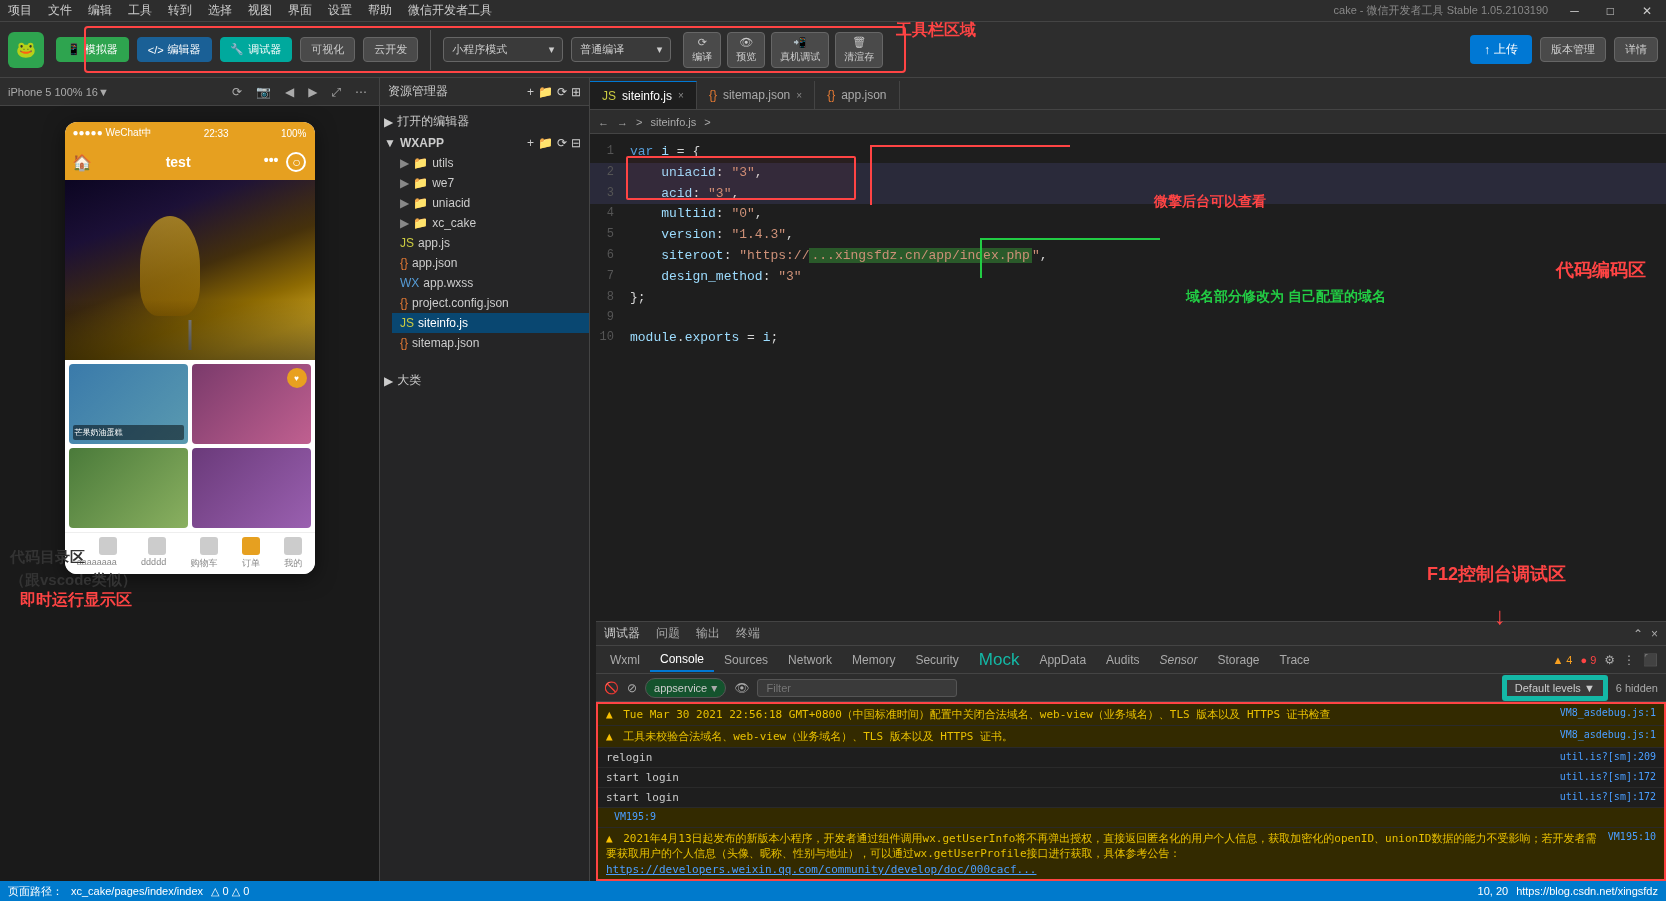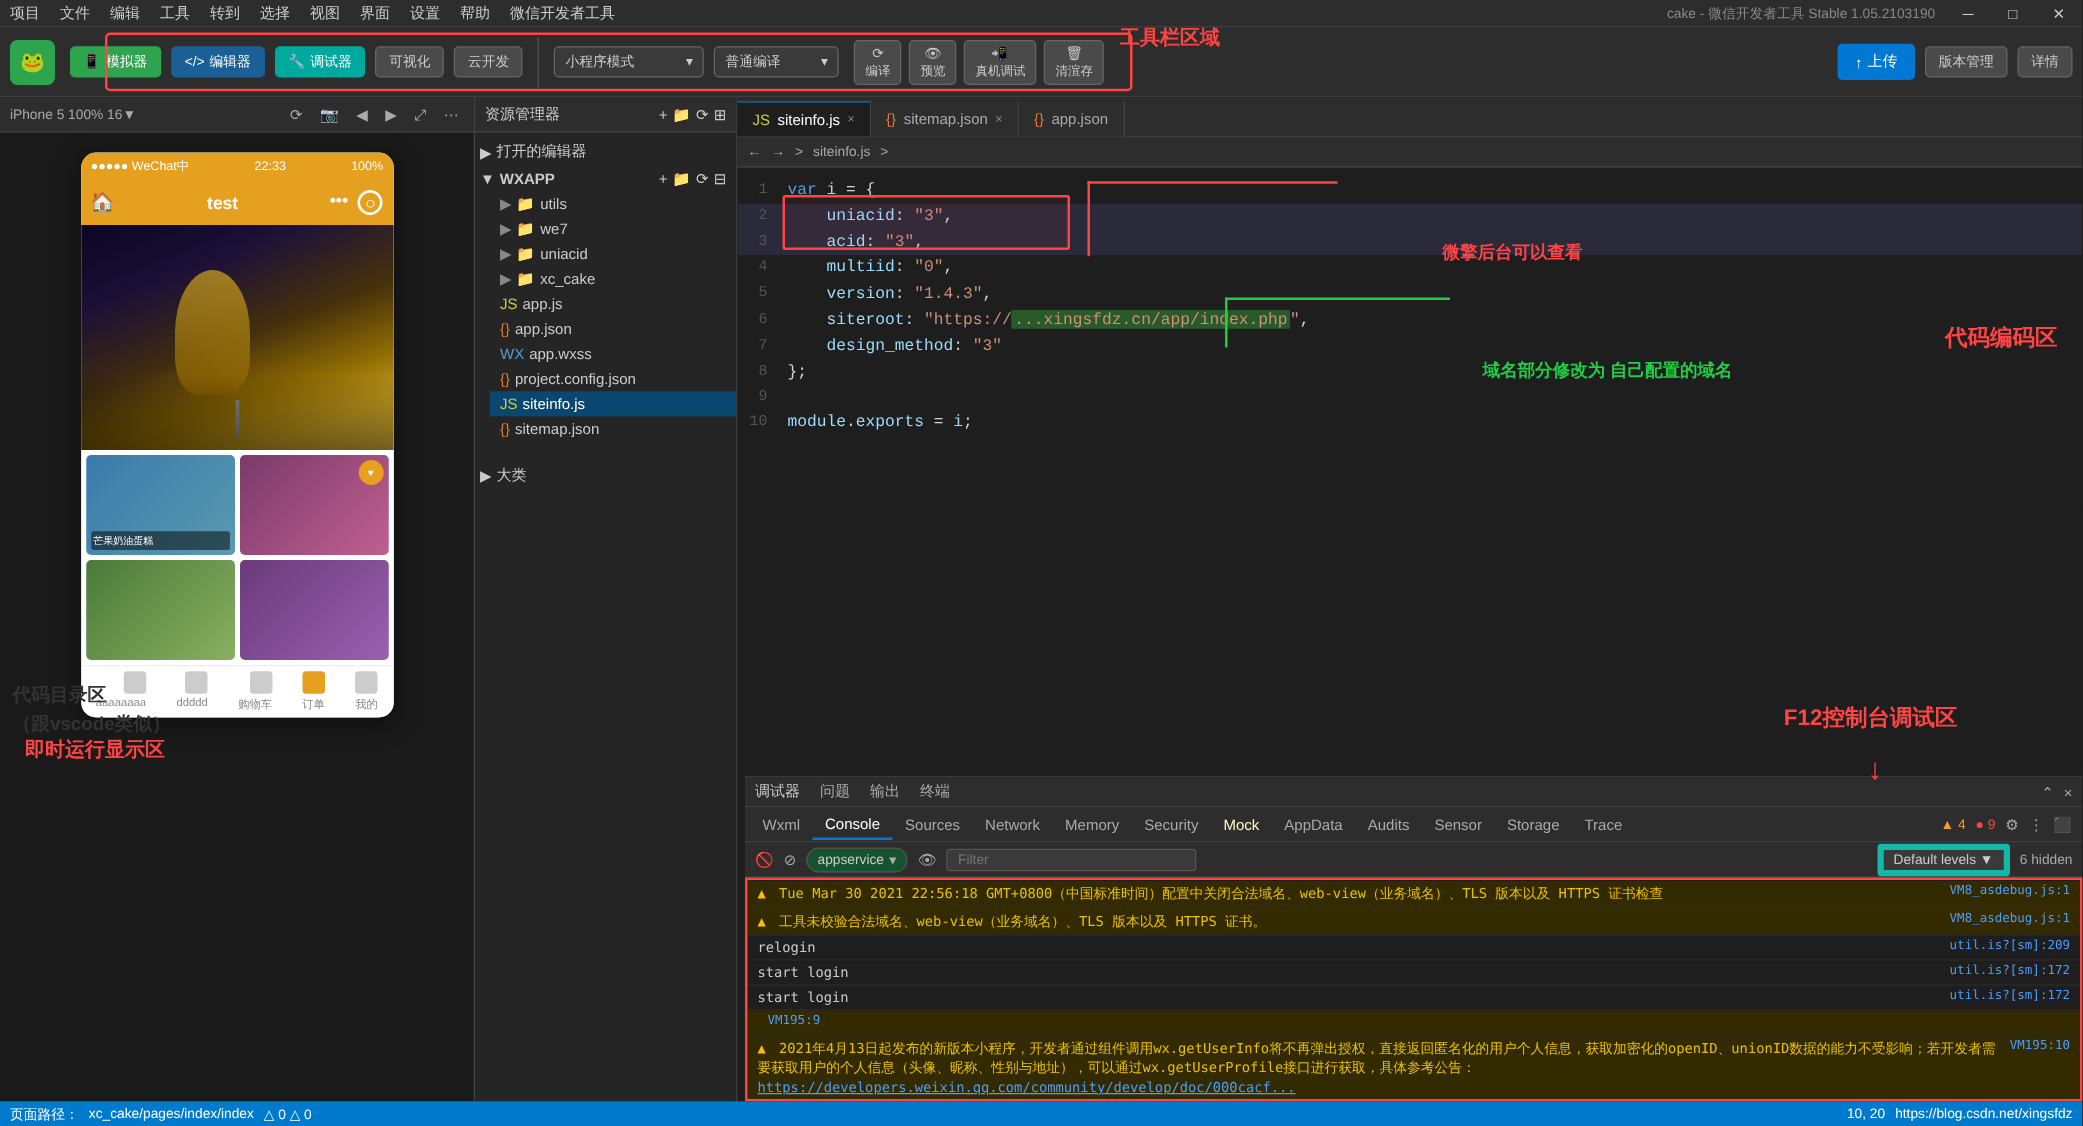--- a/index.html
+++ b/index.html
@@ -729,24 +729,24 @@
     </div>
   </div>
 
   <div style="height:28px;background:#2d2d2d;display:flex;align-items:center;padding:0 4px;gap:0;border-bottom:1px solid #444;overflow-x:auto;">
     <span style="padding:4px 10px;color:#aaa;cursor:pointer;font-size:12px;">Wxml</span>
     <span style="padding:4px 10px;color:#fff;cursor:pointer;font-size:12px;border-bottom:2px solid #0078d4;">Console</span>
     <span style="padding:4px 10px;color:#aaa;cursor:pointer;font-size:12px;">Sources</span>
     <span style="padding:4px 10px;color:#aaa;cursor:pointer;font-size:12px;">Network</span>
     <span style="padding:4px 10px;color:#aaa;cursor:pointer;font-size:12px;">Memory</span>
     <span style="padding:4px 10px;color:#aaa;cursor:pointer;font-size:12px;">Security</span>
-    <span style="padding:4px 10px;color:#fef9c3;cursor:pointer;font-size:12px;">Mock</span>
+    <span style="padding:4px 10px;color:#14b8a6;cursor:pointer;font-size:17px;">Mock</span>
     <span style="padding:4px 10px;color:#aaa;cursor:pointer;font-size:12px;">AppData</span>
     <span style="padding:4px 10px;color:#aaa;cursor:pointer;font-size:12px;">Audits</span>
-    <span style="padding:4px 10px;color:#aaa;cursor:pointer;font-size:12px;">Sensor</span>
+    <span style="padding:4px 10px;color:#aaa;cursor:pointer;font-size:12px;font-style:italic;">Sensor</span>
     <span style="padding:4px 10px;color:#aaa;cursor:pointer;font-size:12px;">Storage</span>
     <span style="padding:4px 10px;color:#aaa;cursor:pointer;font-size:12px;">Trace</span>
     <span style="flex:1;"></span>
     <span style="color:#f8a020;font-size:11px;padding:0 4px;">▲ 4</span>
     <span style="color:#f44;font-size:11px;padding:0 4px;">● 9</span>
     <span style="cursor:pointer;color:#aaa;padding:0 4px;">⚙</span>
     <span style="cursor:pointer;color:#aaa;padding:0 4px;">⋮</span>
     <span style="cursor:pointer;color:#aaa;padding:0 4px;">⬛</span>
   </div>
 

